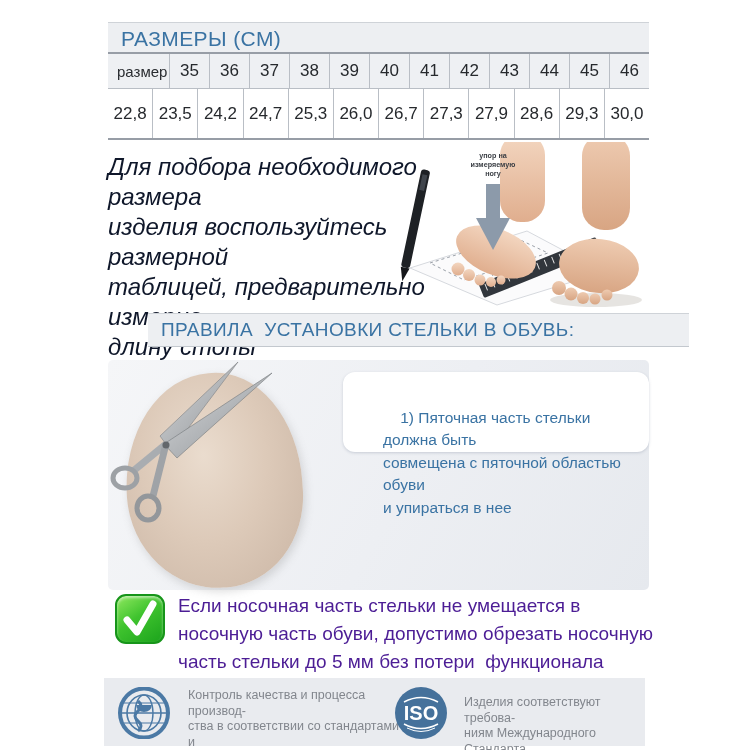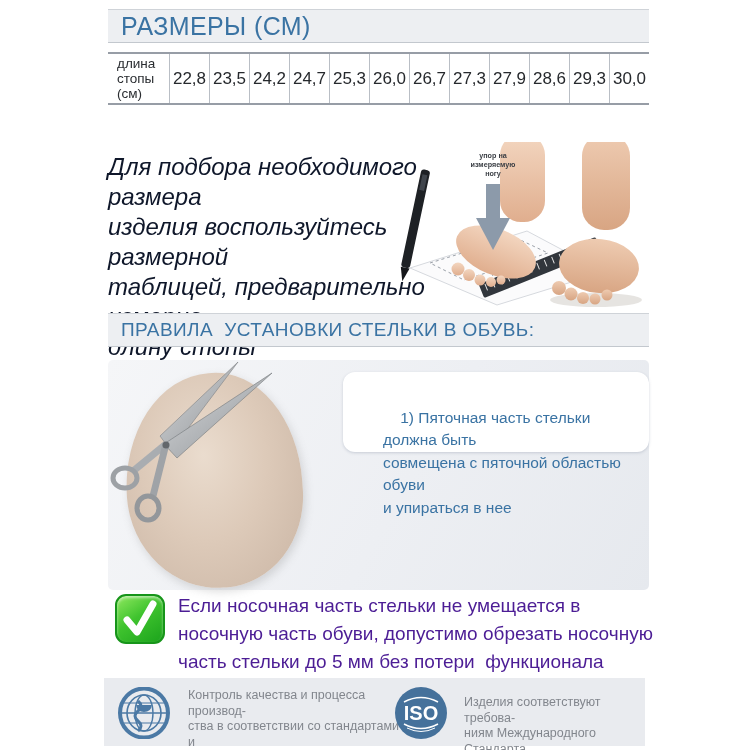--- a/index.html
+++ b/index.html
@@ -5,22 +5,22 @@
   html,body{margin:0;padding:0;background:#fff;}
   body{width:750px;height:750px;position:relative;overflow:hidden;
        font-family:"Liberation Sans","DejaVu Sans",sans-serif;color:#2a2d31;}
   .abs{position:absolute;box-sizing:border-box;}
 
   
   .sec-bar{left:108px;width:541px;height:34px;background:#edeff2;
            border-top:1px solid #cfd3d8;border-bottom:1px solid #c3c8ce;
            display:flex;align-items:center;padding-left:13px;
            color:#3a73a3;letter-spacing:.4px;white-space:pre-wrap;}
-  #sec1-bar{top:9px;font-size:25px;}
-  #sec2-bar{top:313px;font-size:19px;}
+  #sec1-bar{top:22px;font-size:21px;}
+  #sec2-bar{top:313px;font-size:19px;margin-left:40px;}
 
   
   #size-table{left:108px;top:52px;width:541px;
               border-top:2px solid #979da6;border-bottom:2px solid #979da6;background:#fff;}
   .t-row{display:flex;}
   .t-row1{height:34px;background:#eef0f3;border-bottom:1px solid #b9bec5;}
   .t-row2{height:49px;background:#fff;}
   .t-label{width:62px;flex:none;border-right:1px solid #b9bec5;display:flex;
            align-items:center;padding-left:9px;box-sizing:border-box;font-size:15px;}
   .t-row2 .t-label{font-size:13.5px;line-height:15px;white-space:pre-line;}
@@ -65,22 +65,38 @@
   #iso-logo{position:absolute;left:290px;top:8px;}
 </style>
 </head>
 <body>
 
 <div class="abs sec-bar" id="sec1-bar">
   <span>РАЗМЕРЫ (СМ)</span>
 </div>
 
 <div class="abs" id="size-table">
+  <div class="t-row t-row1">
+    <div class="t-label">размер</div>
+    <div style="display:flex;flex:1">
+        <div class="cell">35</div>
+        <div class="cell">36</div>
+        <div class="cell">37</div>
+        <div class="cell">38</div>
+        <div class="cell">39</div>
+        <div class="cell">40</div>
+        <div class="cell">41</div>
+        <div class="cell">42</div>
+        <div class="cell">43</div>
+        <div class="cell">44</div>
+        <div class="cell">45</div>
+        <div class="cell">46</div>
+      </div>
+  </div>
   <div class="t-row t-row2">
-    <div class="t-label">длина стопы (см)</div>
     <div style="display:flex;flex:1">
         <div class="cell">22,8</div>
         <div class="cell">23,5</div>
         <div class="cell">24,2</div>
         <div class="cell">24,7</div>
         <div class="cell">25,3</div>
         <div class="cell">26,0</div>
         <div class="cell">26,7</div>
         <div class="cell">27,3</div>
         <div class="cell">27,9</div>

